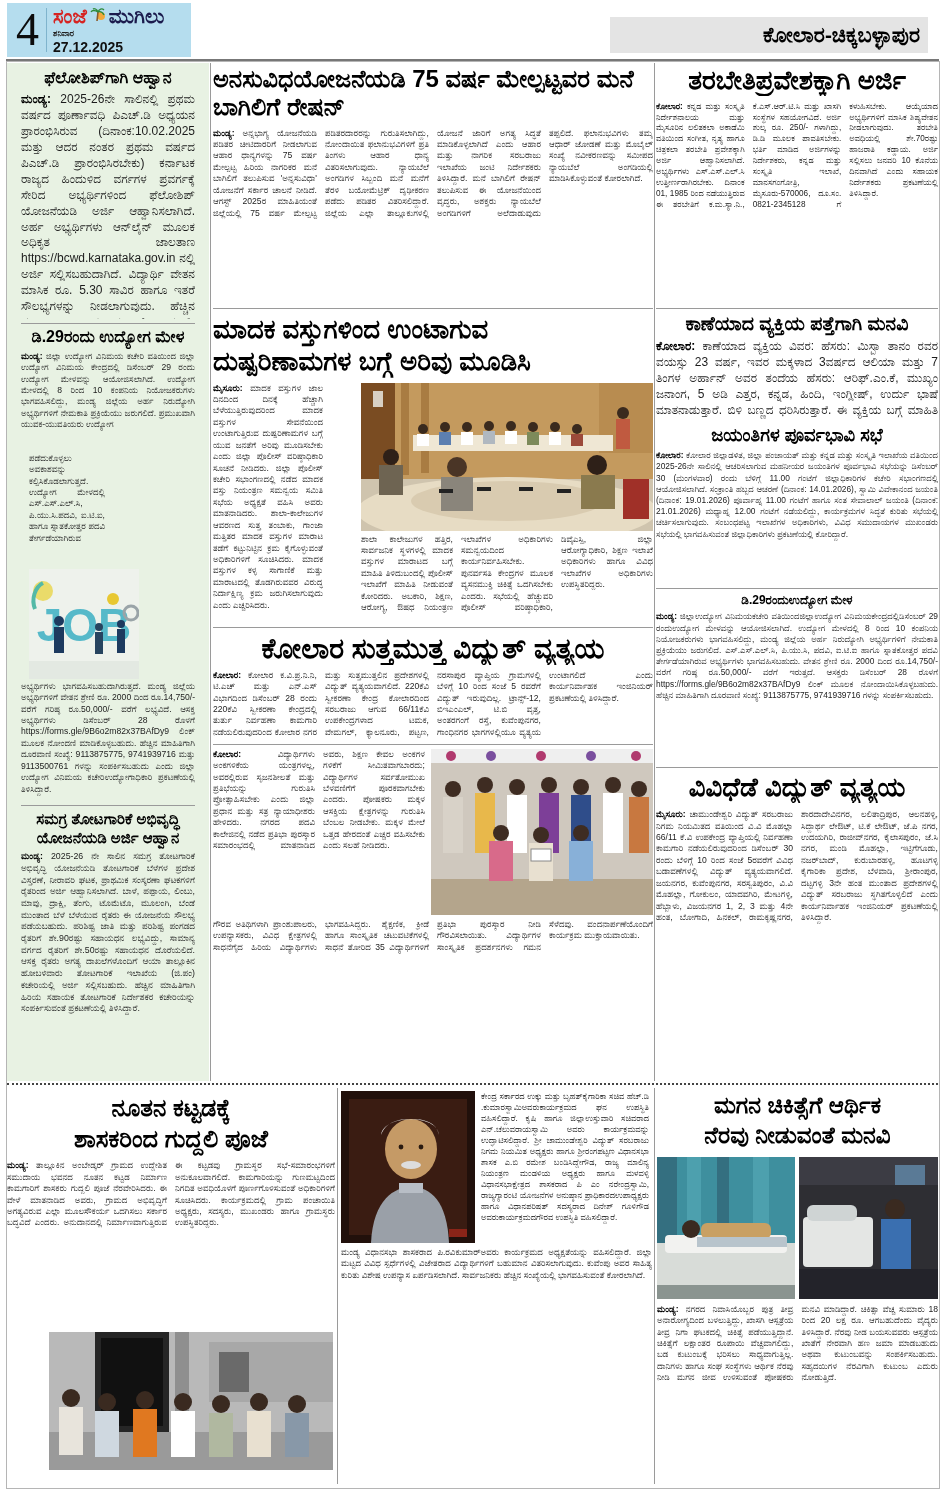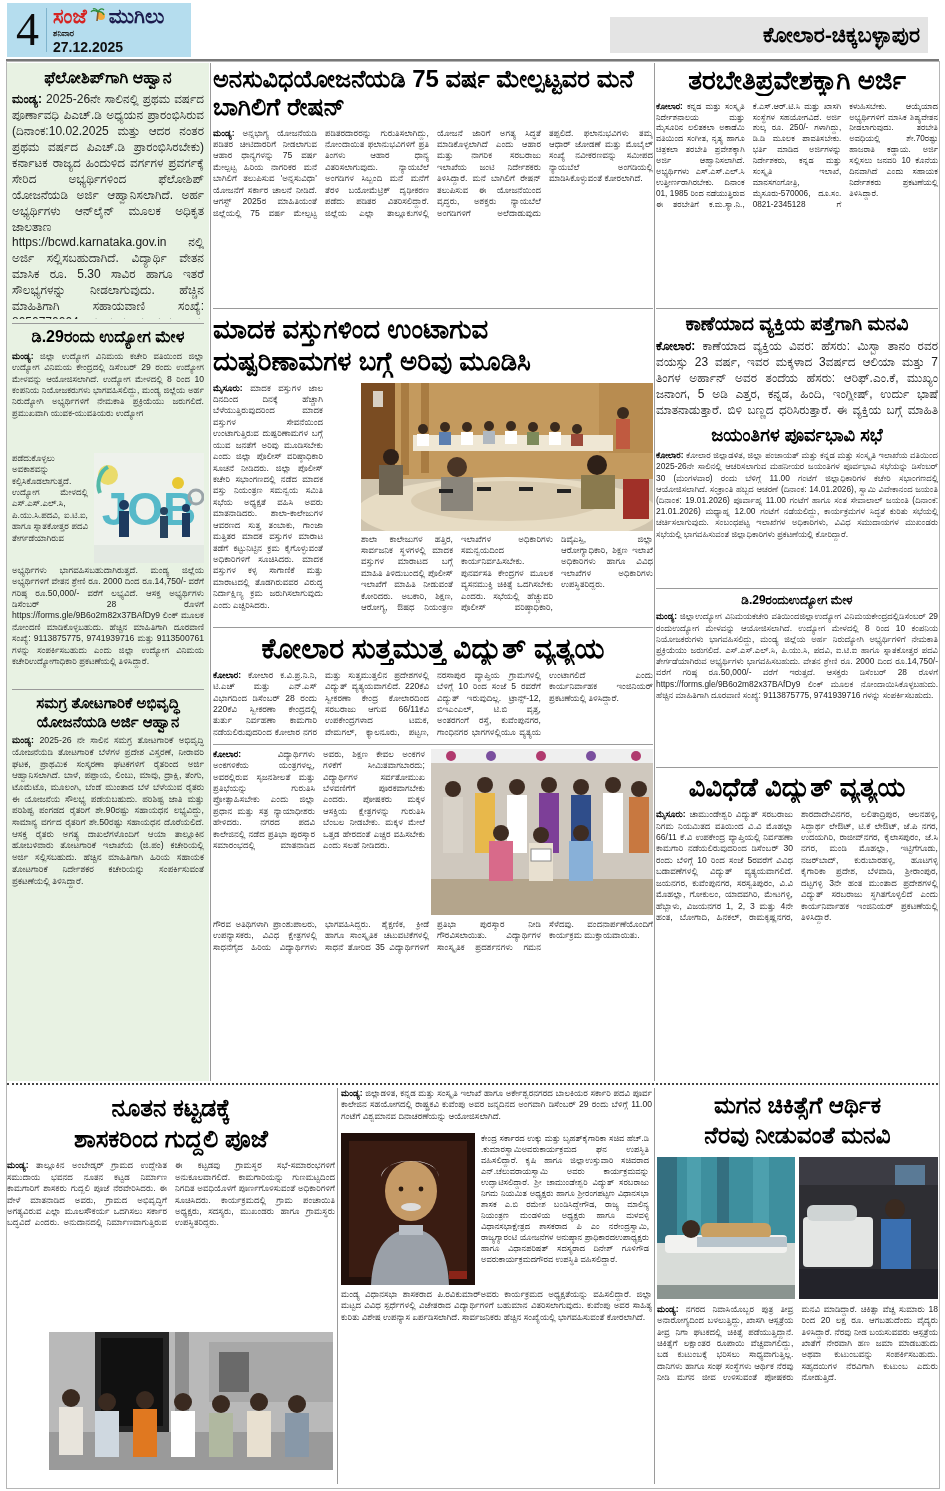--- a/index.html
+++ b/index.html
@@ -13,21 +13,21 @@
   #brand{display:flex;flex-direction:column;align-items:flex-start;flex:1;}
   .brand-row{display:flex;align-items:center;gap:2px;}
   .brand-red{color:#d62422;font-weight:700;font-size:20px;}
   .brand-dark{color:#1b1b4d;font-weight:700;font-size:20px;}
   .mast-day{font-size:8px;font-weight:700;color:#222;margin-top:1px;}
   .mast-date{font-size:14px;font-weight:700;color:#111;}
   #section-strip{position:absolute;right:17px;top:17px;width:318px;height:36px;background:#e4e4e4;
                  font-size:21px;font-weight:700;color:#000;text-align:right;line-height:36px;padding-right:8px;box-sizing:border-box;}
   #header-rule{position:absolute;left:6px;top:59px;width:933px;height:2px;background:#777;}
   
-  #col-left{position:absolute;left:7px;top:63px;width:202px;height:1018px;background:#e8f2e3;box-sizing:border-box;padding:3px 5px;overflow:hidden;}
+  #col-left{position:absolute;left:7px;top:63px;width:202px;height:1018px;background:#e8f2e3;box-sizing:border-box;padding:3px 14px;overflow:hidden;}
   #col-mid{position:absolute;left:213px;top:63px;width:440px;height:1018px;overflow:hidden;}
   #col-right{position:absolute;left:656px;top:63px;width:282px;height:1018px;overflow:hidden;}
   .vrule{position:absolute;width:1px;background:#9a9a9a;}
   #vr1{left:210px;top:63px;height:1018px;}
   #vr2{left:654px;top:63px;height:1018px;}
   #dotted{position:absolute;left:7px;top:1083px;width:931px;border-top:2px dotted #444;}
   #vr3{left:337px;top:1088px;height:396px;}
   #vr4{left:654px;top:1088px;height:396px;}
   
   .hl{font-weight:700;color:#000;text-align:center;line-height:1.18;}
@@ -79,21 +79,21 @@
       <div class="body" style="height:227px;font-size:12px;">
         <b>ಮಂಡ್ಯ:</b> <span>2025-26ನೇ ಸಾಲಿನಲ್ಲಿ ಪ್ರಥಮ ವರ್ಷದ ಪೂರ್ಣಾವಧಿ ಪಿಎಚ್.ಡಿ ಅಧ್ಯಯನ ಪ್ರಾರಂಭಿಸಿರುವ (ದಿನಾಂಕ:10.02.2025 ಮತ್ತು ಆದರ ನಂತರ ಪ್ರಥಮ ವರ್ಷದ ಪಿಎಚ್.ಡಿ ಪ್ರಾರಂಭಿಸಿರಬೇಕು) ಕರ್ನಾಟಕ ರಾಜ್ಯದ ಹಿಂದುಳಿದ ವರ್ಗಗಳ ಪ್ರವರ್ಗಕ್ಕೆ ಸೇರಿದ ಅಭ್ಯರ್ಥಿಗಳಿಂದ ಫೆಲೋಶಿಪ್ ಯೋಜನೆಯಡಿ ಅರ್ಜಿ ಆಹ್ವಾನಿಸಲಾಗಿದೆ. ಅರ್ಹ ಅಭ್ಯರ್ಥಿಗಳು ಆನ್‌ಲೈನ್ ಮೂಲಕ ಅಧಿಕೃತ ಜಾಲತಾಣ https://bcwd.karnataka.gov.in ನಲ್ಲಿ ಅರ್ಜಿ ಸಲ್ಲಿಸಬಹುದಾಗಿದೆ. ವಿದ್ಯಾರ್ಥಿ ವೇತನ ಮಾಸಿಕ ರೂ. 5.30 ಸಾವಿರ ಹಾಗೂ ಇತರೆ ಸೌಲಭ್ಯಗಳನ್ನು ನೀಡಲಾಗುವುದು. ಹೆಚ್ಚಿನ ಮಾಹಿತಿಗಾಗಿ ಸಹಾಯವಾಣಿ ಸಂಖ್ಯೆ: 8050770004 ಅನ್ನು ಸಂಪರ್ಕಿಸಬಹುದು ಎಂದು ಹಿಂದುಳಿದ ವರ್ಗಗಳ ಕಲ್ಯಾಣ ಇಲಾಖೆಯ ಜಿಲ್ಲಾ ಅಧಿಕಾರಿಗಳು ಪ್ರಕಟಣೆಯಲ್ಲಿ ತಿಳಿಸಿದ್ದಾರೆ.</span>
       </div>
     </div>
     <hr class="hr">
     <div>
       <div class="hl" style="font-size:16px;margin:2px 0 4px;">ಡಿ.29ರಂದು ಉದ್ಯೋಗ ಮೇಳ</div>
       <div class="body" style="height:100px;">
         <b>ಮಂಡ್ಯ:</b> <span>ಜಿಲ್ಲಾ ಉದ್ಯೋಗ ವಿನಿಮಯ ಕಚೇರಿ ವತಿಯಿಂದ ಜಿಲ್ಲಾ ಉದ್ಯೋಗ ವಿನಿಮಯ ಕೇಂದ್ರದಲ್ಲಿ ಡಿಸೆಂಬರ್ 29 ರಂದು ಉದ್ಯೋಗ ಮೇಳವನ್ನು ಆಯೋಜಿಸಲಾಗಿದೆ. ಉದ್ಯೋಗ ಮೇಳದಲ್ಲಿ 8 ರಿಂದ 10 ಕಂಪನಿಯ ನಿಯೋಜಕರುಗಳು ಭಾಗವಹಿಸಲಿದ್ದು, ಮಂಡ್ಯ ಜಿಲ್ಲೆಯ ಅರ್ಹ ನಿರುದ್ಯೋಗಿ ಅಭ್ಯರ್ಥಿಗಳಿಗೆ ನೇಮಕಾತಿ ಪ್ರಕ್ರಿಯೆಯು ಜರುಗಲಿದೆ. ಪ್ರಮುಖವಾಗಿ ಯುವಕ-ಯುವತಿಯರು ಉದ್ಯೋಗ</span>
       </div>
-      <div class="row" style="margin:2px 0;">
+      <div class="row" style="margin:2px 8px;flex-direction:column;">
         <div class="body" style="width:76px;height:110px;">
           <span>ಪಡೆದುಕೊಳ್ಳಲು ಅವಕಾಶವನ್ನು ಕಲ್ಪಿಸಿಕೊಡಲಾಗುತ್ತದೆ. ಉದ್ಯೋಗ ಮೇಳದಲ್ಲಿ ಎಸ್.ಎಸ್.ಎಲ್.ಸಿ, ಪಿ.ಯು.ಸಿ.ಪದವಿ, ಐ.ಟಿ.ಐ, ಹಾಗೂ ಸ್ನಾತಕೋತ್ತರ ಪದವಿ ತೇರ್ಗಡೆಯಾಗಿರುವ</span>
         </div>
         <svg class="photo" width="110" height="110" viewBox="0 0 110 110">
           <rect width="110" height="110" fill="#eef2ec"></rect>
           <circle cx="14" cy="22" r="10" fill="#e8d44a" opacity="0.8"></circle>
           <path d="M6 40 C2 30 6 18 14 14" stroke="#53b9a7" stroke-width="4" fill="none"></path>
           <text x="55" y="72" text-anchor="middle" font-family="Liberation Sans, sans-serif" font-size="46" font-weight="bold" fill="#56b9c9">JOB</text>
           <circle cx="30" cy="52" r="5" fill="#1d3a5f"></circle>
             <rect x="25" y="58" width="10" height="26" fill="#1d3a5f"></rect>
@@ -303,23 +303,20 @@
         <rect x="160" y="81" width="24" height="44" fill="#b0b8a0"></rect>
       <circle cx="210" cy="70" r="9" fill="#3a2a20"></circle>
         <rect x="198" y="79" width="24" height="46" fill="#e8e0d0"></rect>
       <circle cx="248" cy="72" r="9" fill="#3a2a20"></circle>
         <rect x="236" y="81" width="24" height="44" fill="#8898a8"></rect>
     </svg>
   </div>
   <div class="vrule" id="vr3"></div>
 
   <div id="bot-mid">
-    <div class="body" style="height:42px;">
-      <b>ಮಂಡ್ಯ:</b> <span>ಜಿಲ್ಲಾಡಳಿತ, ಕನ್ನಡ ಮತ್ತು ಸಂಸ್ಕೃತಿ ಇಲಾಖೆ ಹಾಗೂ ಅರ್ಕೇಶ್ವರನಗರದ ಬಾಲಕಿಯರ ಸರ್ಕಾರಿ ಪದವಿ ಪೂರ್ವ ಕಾಲೇಜಿನ ಸಹಯೋಗದಲ್ಲಿ ರಾಷ್ಟ್ರಕವಿ ಕುವೆಂಪು ಅವರ ಜನ್ಮದಿನದ ಅಂಗವಾಗಿ ಡಿಸೆಂಬರ್ 29 ರಂದು ಬೆಳಿಗ್ಗೆ 11.00 ಗಂಟೆಗೆ ವಿಶ್ವಮಾನವ ದಿನಾಚರಣೆಯನ್ನು ಆಯೋಜಿಸಲಾಗಿದೆ.</span>
-    </div>
     <div class="row" style="margin-top:3px;">
       <svg class="photo" width="134" height="152" viewBox="0 0 134 152">
         <rect width="134" height="152" fill="#21100b"></rect>
         <rect x="8" y="8" width="118" height="136" fill="#3a1c12"></rect>
         <ellipse cx="70" cy="58" rx="26" ry="30" fill="#c59a66"></ellipse>
         <path d="M40 44 C42 24 96 22 98 44 C96 34 88 28 70 28 C52 28 44 34 40 44 Z" fill="#e9e9e9"></path>
         <ellipse cx="70" cy="74" rx="10" ry="4" fill="#ddd"></ellipse>
         <circle cx="60" cy="56" r="2.4" fill="#2a1a10"></circle>
           <circle cx="80" cy="56" r="2.4" fill="#2a1a10"></circle>
         <path d="M30 152 C32 108 54 96 70 96 C90 96 106 110 108 152 Z" fill="#9aa0a8"></path>

